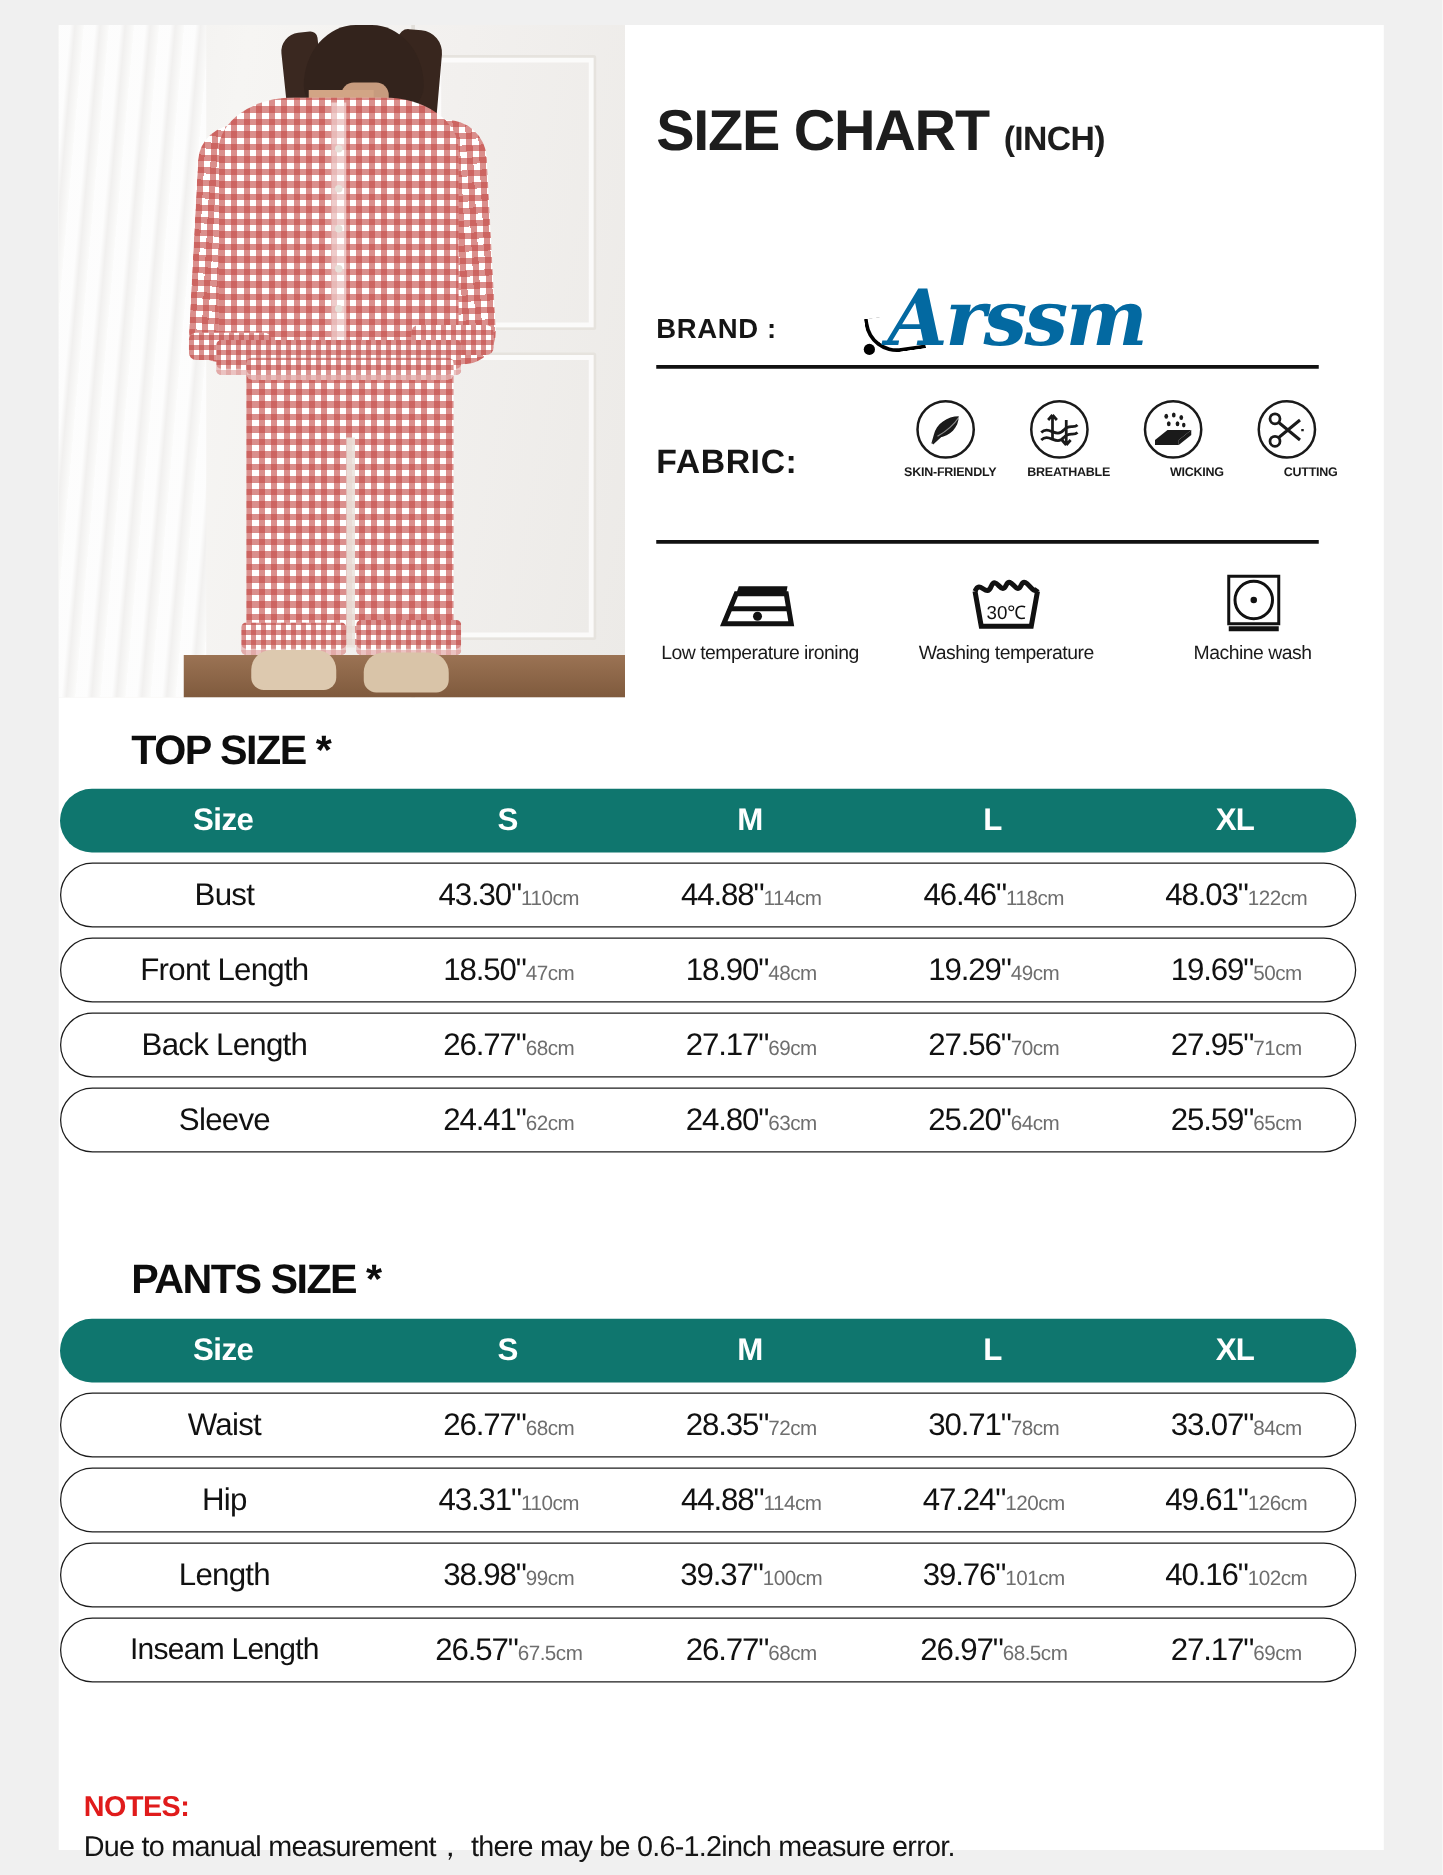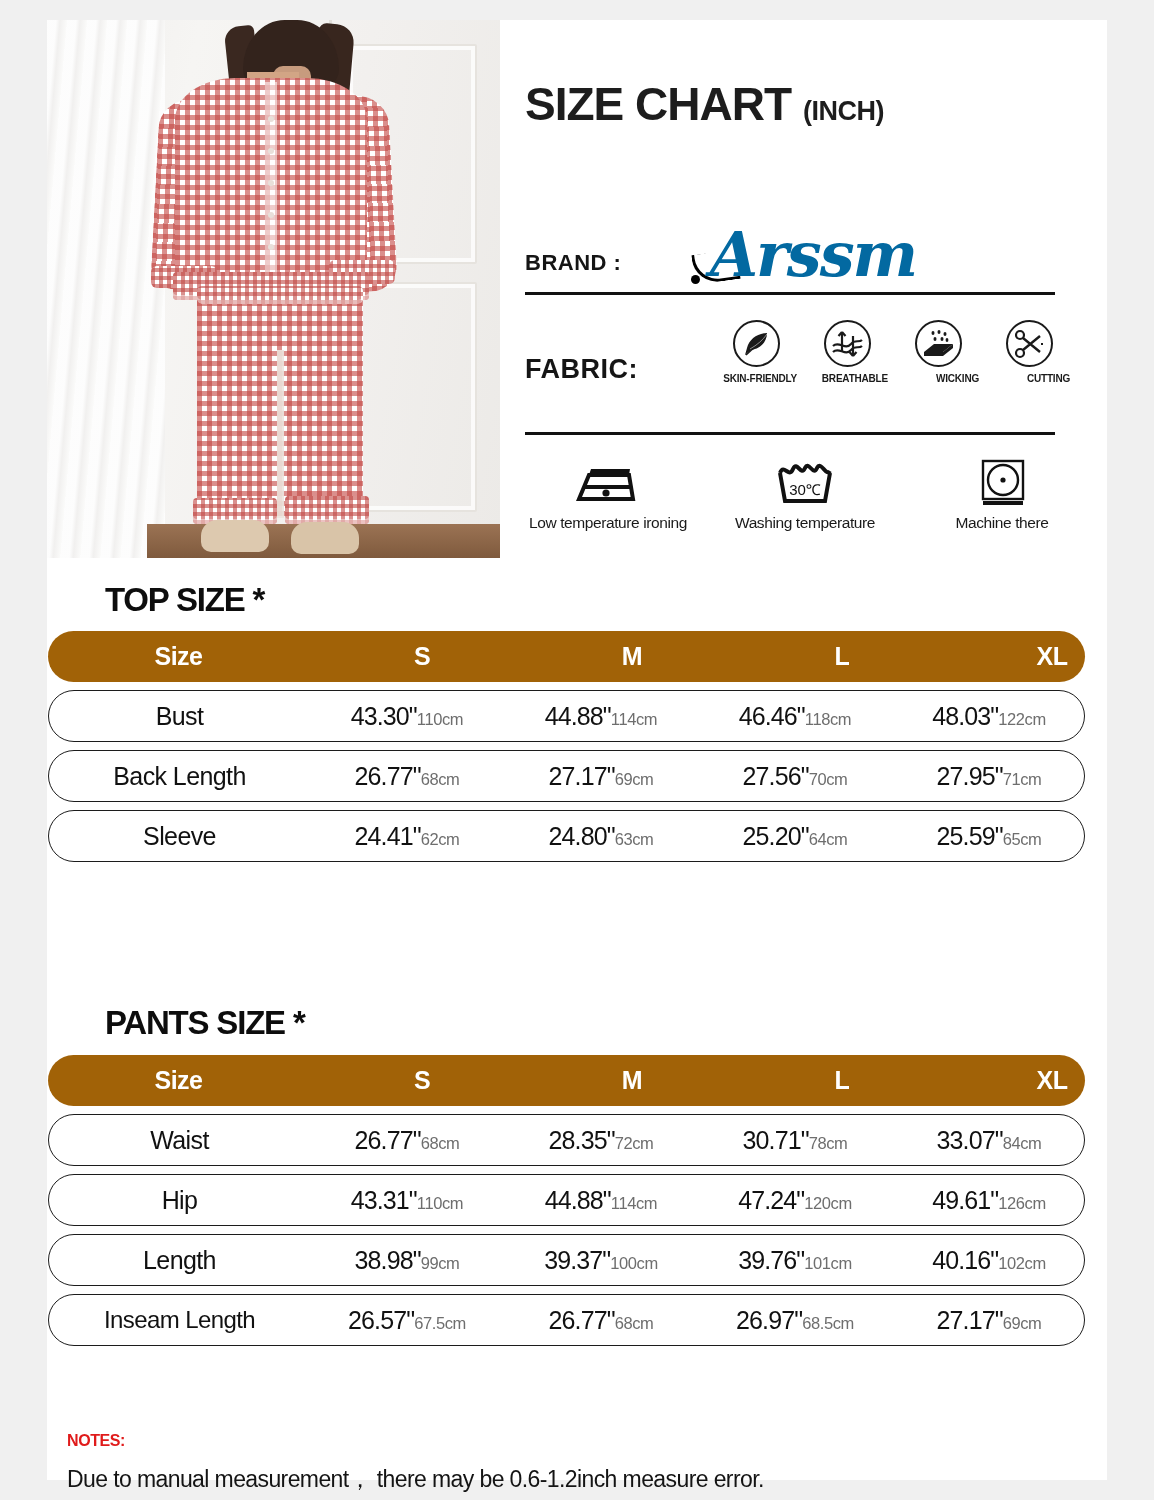--- a/index.html
+++ b/index.html
@@ -368,26 +368,25 @@
     font-weight: 700;
     color: #0d0d0d;
     letter-spacing: -1.2px;
     line-height: 1;
   }
 
   .tbl { width: 1037px; margin-left: 1px; }
 
   .hdr-bar {
     height: 51px;
-    background: #a16207;
+    background: #0f766e;
     border-radius: 26px;
     display: flex;
     align-items: center;
     color: #fff;
-    gap: 16px;
   }
   .hdr-cell {
     font-size: 25px;
     font-weight: 700;
     text-align: center;
     letter-spacing: -0.5px;
   }
 
   .row-pill {
     height: 52px;
@@ -431,25 +430,25 @@
   #pants-title  { position: absolute; left: 58px; top: 986px; }
   #pants-table  { position: absolute; left: 0px;  top: 1035px; }
 
   .notes {
     position: absolute;
     left: 20px;
     top: 1412px;
     width: 1020px;
   }
   .notes-title {
-    font-size: 16px;
+    font-size: 23px;
     font-weight: 700;
     color: #e01b1b;
     letter-spacing: -0.4px;
-    margin-bottom: 14px;
+    margin-bottom: 3px;
   }
   .notes-body {
     font-size: 23px;
     color: #141414;
     letter-spacing: -0.6px;
   }
 </style>
 </head>
 <body>
 
@@ -600,21 +599,21 @@
 
         <div class="care-item">
           <div class="care-sym">
             <svg width="62" height="56" viewBox="0 0 62 56">
               <rect x="12" y="6" width="40" height="38" fill="none" stroke="#111" stroke-width="2.4"></rect>
               <circle cx="32" cy="25" r="15" fill="none" stroke="#111" stroke-width="2.4"></circle>
               <circle cx="32" cy="25" r="2.6" fill="#111"></circle>
               <path d="M12 48 L52 48" stroke="#111" stroke-width="4"></path>
             </svg>
           </div>
-          <div class="care-cap">Machine there</div>
+          <div class="care-cap">Machine wash</div>
         </div>
 
       </div>
     </div>
   </div>
 
   <div id="top-title" class="section-title">TOP SIZE *</div>
 
   <div id="top-table" class="tbl">
     <div class="hdr-bar">
@@ -626,20 +625,27 @@
     </div>
 
     <div class="row-pill">
       <div class="row-label c0">Bust</div>
       <div class="row-cell c1"><span class="v-in">43.30"</span><span class="v-cm">110cm</span></div>
       <div class="row-cell c2"><span class="v-in">44.88"</span><span class="v-cm">114cm</span></div>
       <div class="row-cell c3"><span class="v-in">46.46"</span><span class="v-cm">118cm</span></div>
       <div class="row-cell c4"><span class="v-in">48.03"</span><span class="v-cm">122cm</span></div>
     </div>
 
+    <div class="row-pill">
+      <div class="row-label c0">Front Length</div>
+      <div class="row-cell c1"><span class="v-in">18.50"</span><span class="v-cm">47cm</span></div>
+      <div class="row-cell c2"><span class="v-in">18.90"</span><span class="v-cm">48cm</span></div>
+      <div class="row-cell c3"><span class="v-in">19.29"</span><span class="v-cm">49cm</span></div>
+      <div class="row-cell c4"><span class="v-in">19.69"</span><span class="v-cm">50cm</span></div>
+    </div>
 
     <div class="row-pill">
       <div class="row-label c0">Back Length</div>
       <div class="row-cell c1"><span class="v-in">26.77"</span><span class="v-cm">68cm</span></div>
       <div class="row-cell c2"><span class="v-in">27.17"</span><span class="v-cm">69cm</span></div>
       <div class="row-cell c3"><span class="v-in">27.56"</span><span class="v-cm">70cm</span></div>
       <div class="row-cell c4"><span class="v-in">27.95"</span><span class="v-cm">71cm</span></div>
     </div>
 
     <div class="row-pill">

